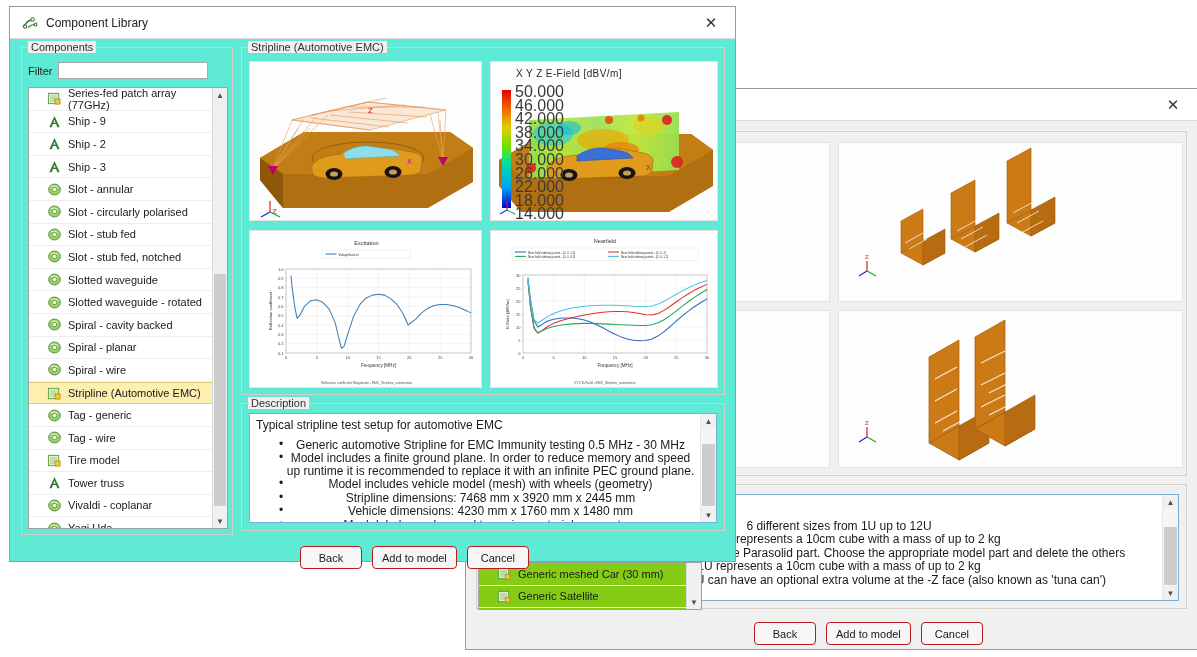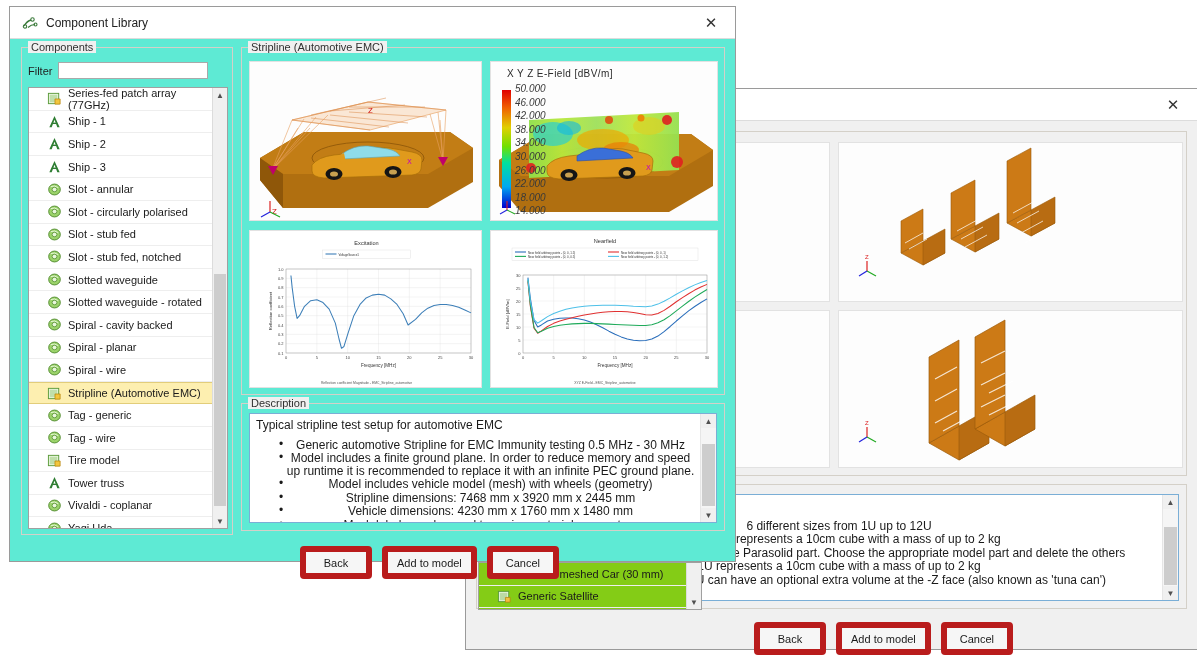--- a/index.html
+++ b/index.html
@@ -42,26 +42,26 @@
 
   .desc-area{position:absolute;background:#fff;border:1px solid #7aaed6;box-sizing:border-box;overflow:hidden;}
   .desc-inner{position:absolute;left:0;top:0;right:15px;bottom:0;padding:5px 6px;font-size:12px;line-height:12.5px;color:#1a1a1a;}
   .desc-inner .dtitle{margin-bottom:7px;}
   .desc-inner ul{margin:0;padding-left:30px;list-style:none;text-align:center;}
   .desc-inner li{position:relative;margin:0 0 1px 0;}
   .desc-inner li:before{content:"\2022";position:absolute;left:-7px;top:-1px;}
   .desc-sb{position:absolute;right:0;top:0;width:15px;bottom:0;background:#f5f5f5;border-left:1px solid #e6e6e6;}
 
   .btnrow{position:absolute;display:flex;gap:10px;}
-  .btn{min-width:42px;height:21px;background:#f6f6f6;border:6px solid #b91c1c;border-radius:4px;
+  .btn{min-width:42px;height:21px;background:#f6f6f6;border:1px solid #b91c1c;border-radius:4px;
        font-size:11px;color:#1a1a1a;display:flex;align-items:center;justify-content:center;padding:0 9px;
        font-family:"Liberation Sans",sans-serif;cursor:pointer;}
 
   .cbar-title{position:absolute;font-size:10px;color:#2a2a2a;letter-spacing:.4px;}
-  .cbar-ticks{position:absolute;font-size:10px;color:#3a3a3a;line-height:1;font-style:italic;}
+  .cbar-ticks{position:absolute;font-size:16px;color:#3a3a3a;line-height:1;}
   .cbar-ticks div{height:13.6px;}
 </style>
 </head>
 <body>
 
 <div class="win" style="left:465px;top:88px;width:733px;height:562px;background:#f0f0f0;">
 
   <div class="win-title">
     <span class="t-text"></span>
     <div class="closebtn">✕</div>
@@ -267,21 +267,21 @@
               <rect x="3" y="4" width="8" height="8" fill="#8ec06a" opacity=".45"></rect>
               <path d="M8.5 8.5 h5.5 v5.5 h-5.5z" fill="#f2c63e" stroke="#b8860b" stroke-width=".8"></path>
             </svg>
             <span>Series-fed patch array (77GHz)</span>
           </div>
           <div class="li">
             <svg class="ico" viewBox="0 0 16 16">
               <path d="M8 2 L13.5 14 H11 L8 6 L5 14 H2.5 Z" fill="#2e7d32"></path>
               <rect x="5.2" y="9.2" width="5.6" height="1.5" fill="#2e7d32"></rect>
             </svg>
-            <span>Ship - 1</span>
+            <span>Ship - 9</span>
           </div>
           <div class="li">
             <svg class="ico" viewBox="0 0 16 16">
               <path d="M8 2 L13.5 14 H11 L8 6 L5 14 H2.5 Z" fill="#2e7d32"></path>
               <rect x="5.2" y="9.2" width="5.6" height="1.5" fill="#2e7d32"></rect>
             </svg>
             <span>Ship - 2</span>
           </div>
           <div class="li">
             <svg class="ico" viewBox="0 0 16 16">
@@ -518,21 +518,21 @@
             <ellipse cx="136" cy="111" rx="4" ry="2.6" fill="#c8a050"></ellipse>
         </g>
         <text x="155" y="108" font-size="7" fill="#c000c0" font-family="DejaVu Sans">X</text>
         <rect x="11" y="28" width="9" height="118" fill="url(#jet)"></rect>
         <g transform="translate(16,148)" stroke-width="1.1" fill="none">
           <line x1="0" y1="0" x2="0" y2="-9" stroke="#d22"></line>
             <line x1="0" y1="0" x2="8" y2="4" stroke="#2a2"></line>
             <line x1="0" y1="0" x2="-7" y2="4" stroke="#22d"></line>
         </g>
       </svg>
-      <div class="cbar-title" style="left:16px;top:6px;">X Y Z E-Field [dBV/m]</div>
+      <div class="cbar-title" style="left:25px;top:6px;">X Y Z E-Field [dBV/m]</div>
       <div class="cbar-ticks" style="left:24px;top:22px;" id="cbarticks">
           <div>50.000</div>
           <div>46.000</div>
           <div>42.000</div>
           <div>38.000</div>
           <div>34.000</div>
           <div>30.000</div>
           <div>26.000</div>
           <div>22.000</div>
           <div>18.000</div>

